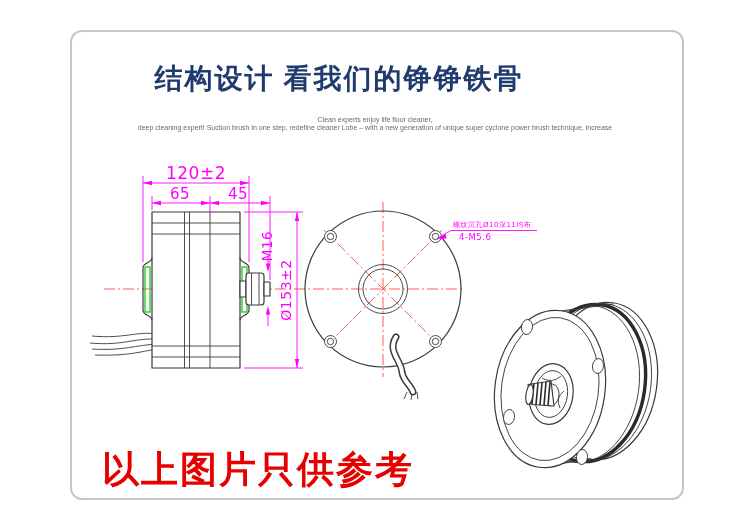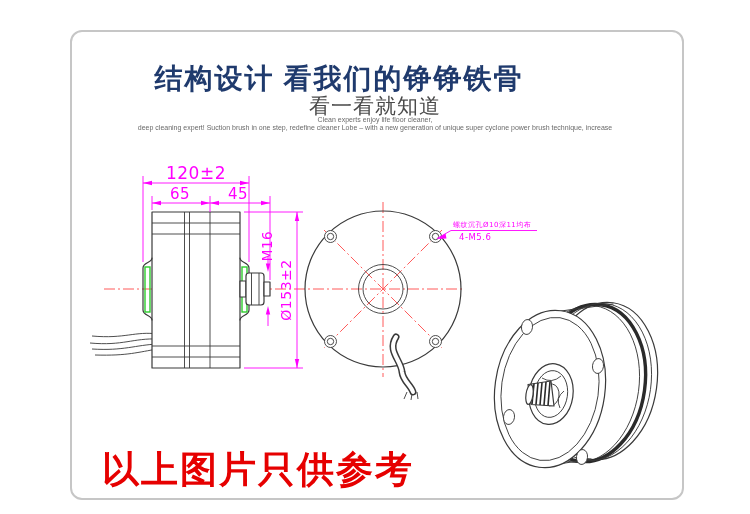--- a/index.html
+++ b/index.html
@@ -30,21 +30,20 @@
   .green{stroke:var(--highlight-green,#2ecc2e);stroke-width:1.4;fill:none;}
 </style>
 </head>
 <body>
 
 <div class="stage">
 
   <div class="card"></div>
 
   <div class="hdr-title">结构设计  看我们的铮铮铁骨</div>
-  <div class="hdr-sub">看一看就知道</div>
   <div class="tag tag1">Clean experts enjoy life floor cleaner,</div>
   <div class="tag tag2">deep cleaning expert! Suction brush in one step, redefine cleaner Lobe – with a new generation of unique super cyclone power brush technique, increase</div>
 
   <svg width="750" height="514" viewBox="0 0 750 514">
 
     <line class="cl" x1="104" y1="289" x2="464" y2="289"></line>
 
     <g>
 
       <g>

